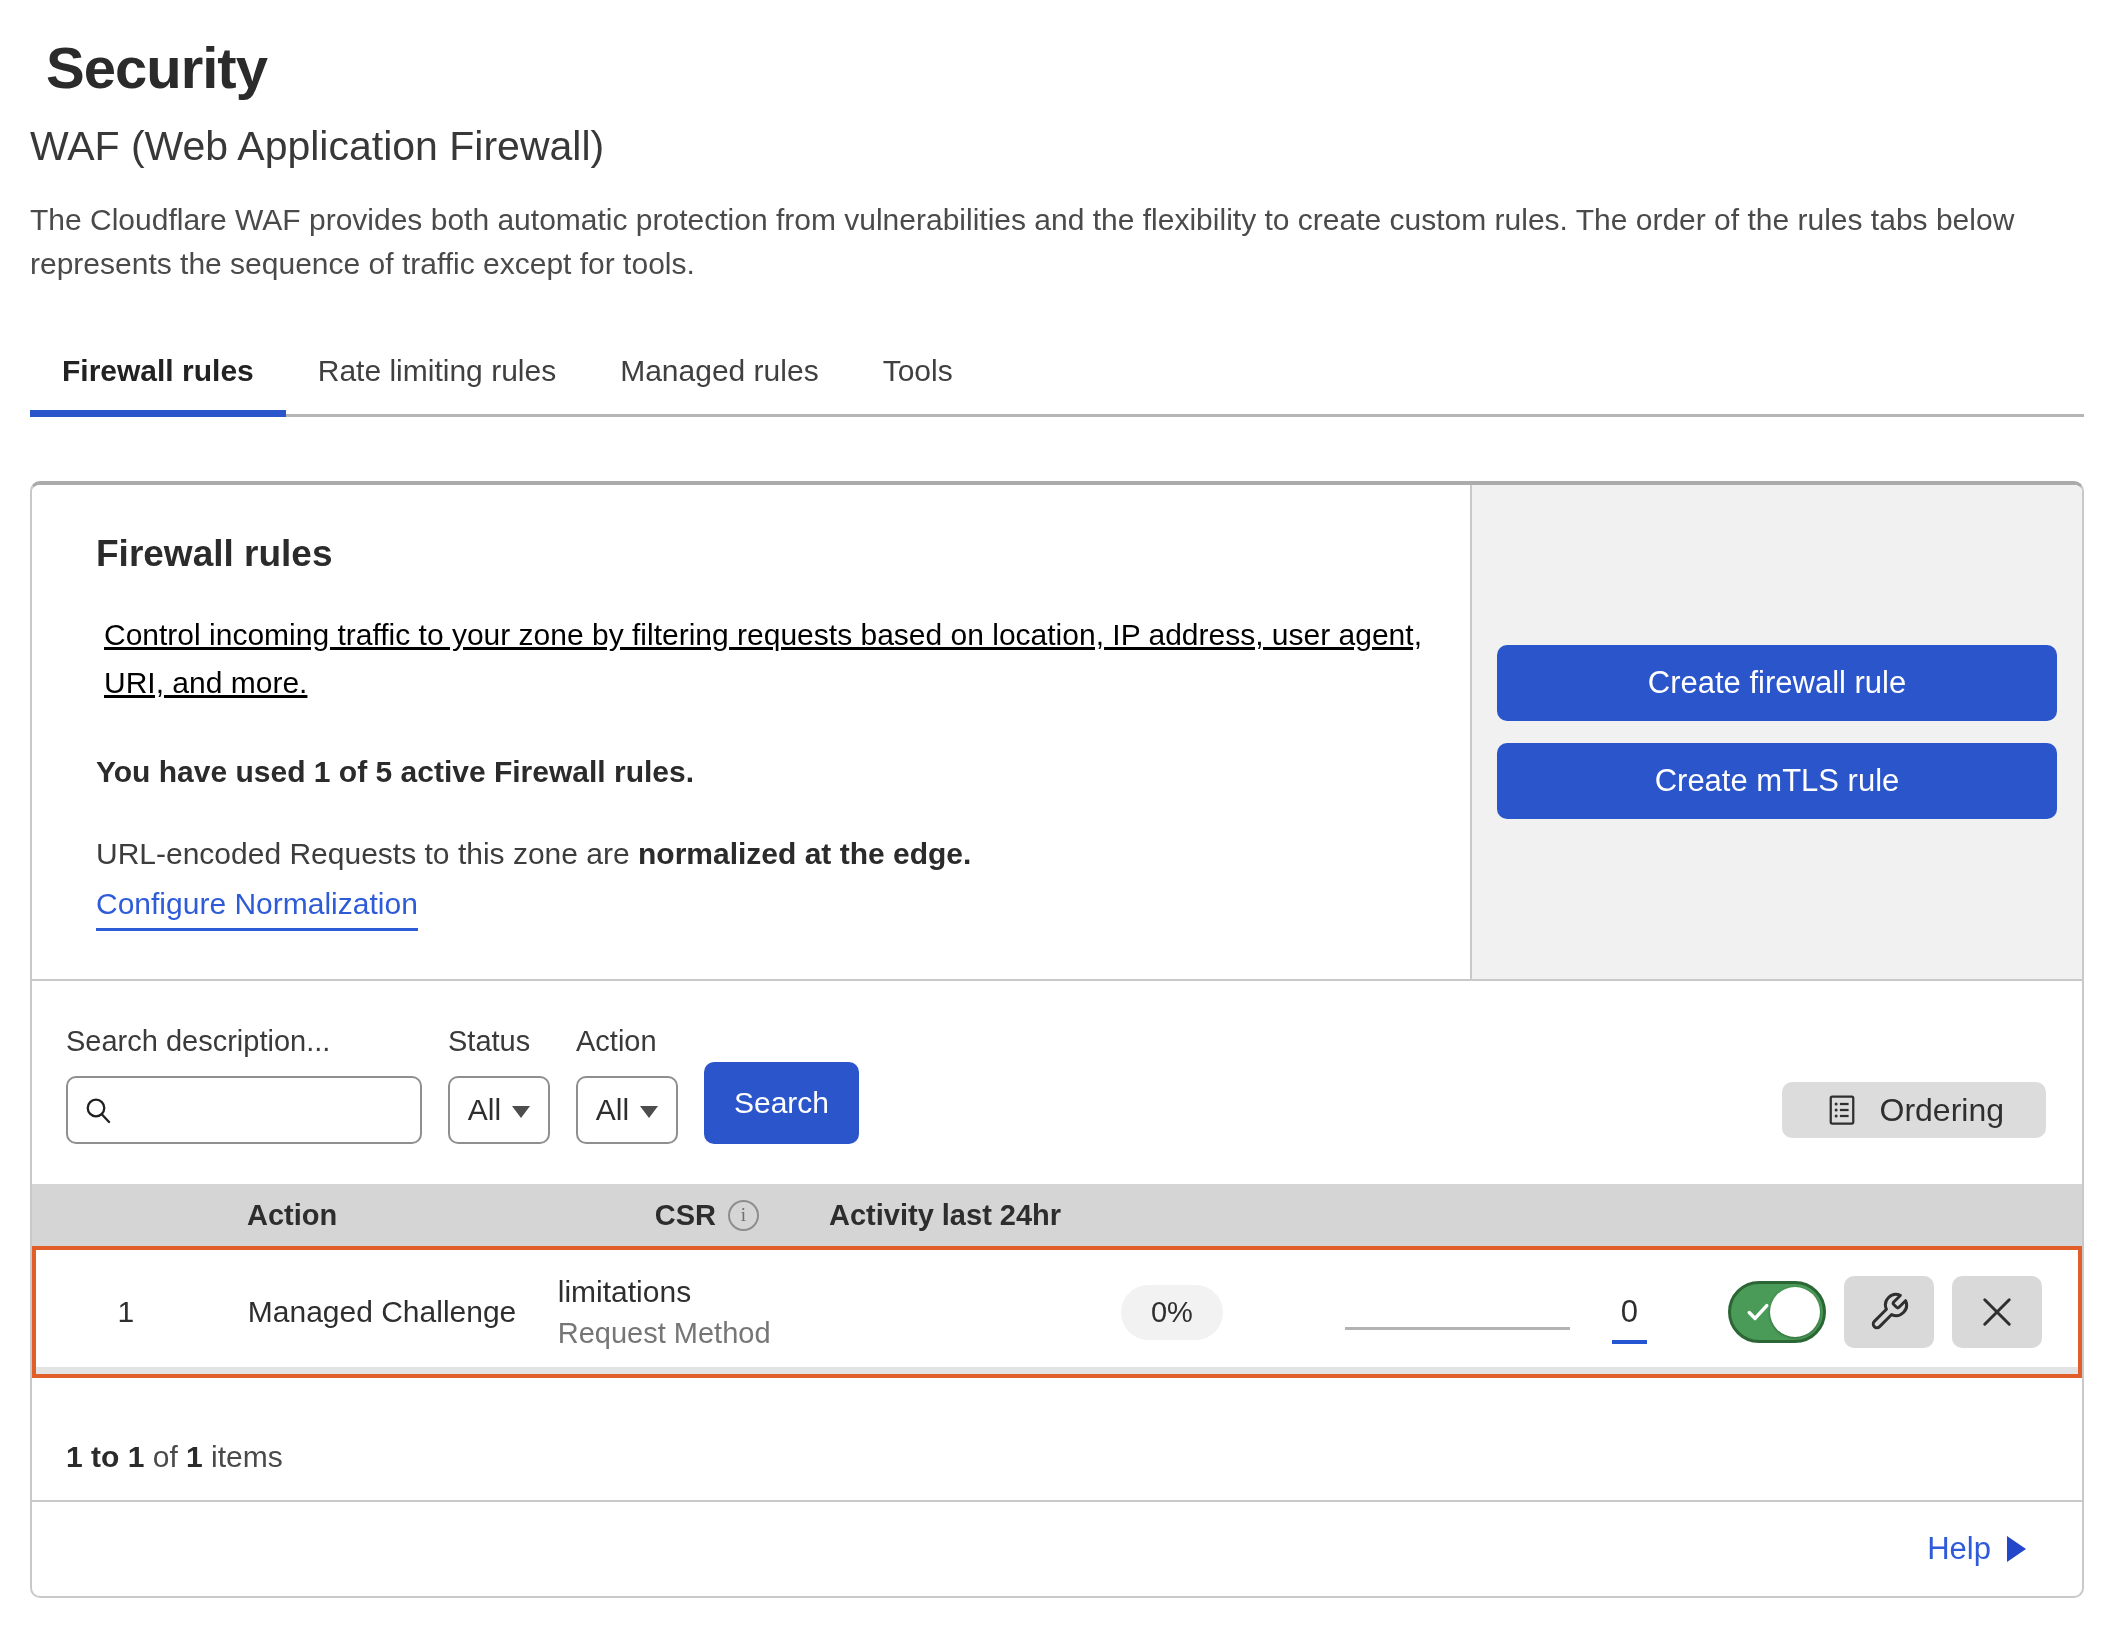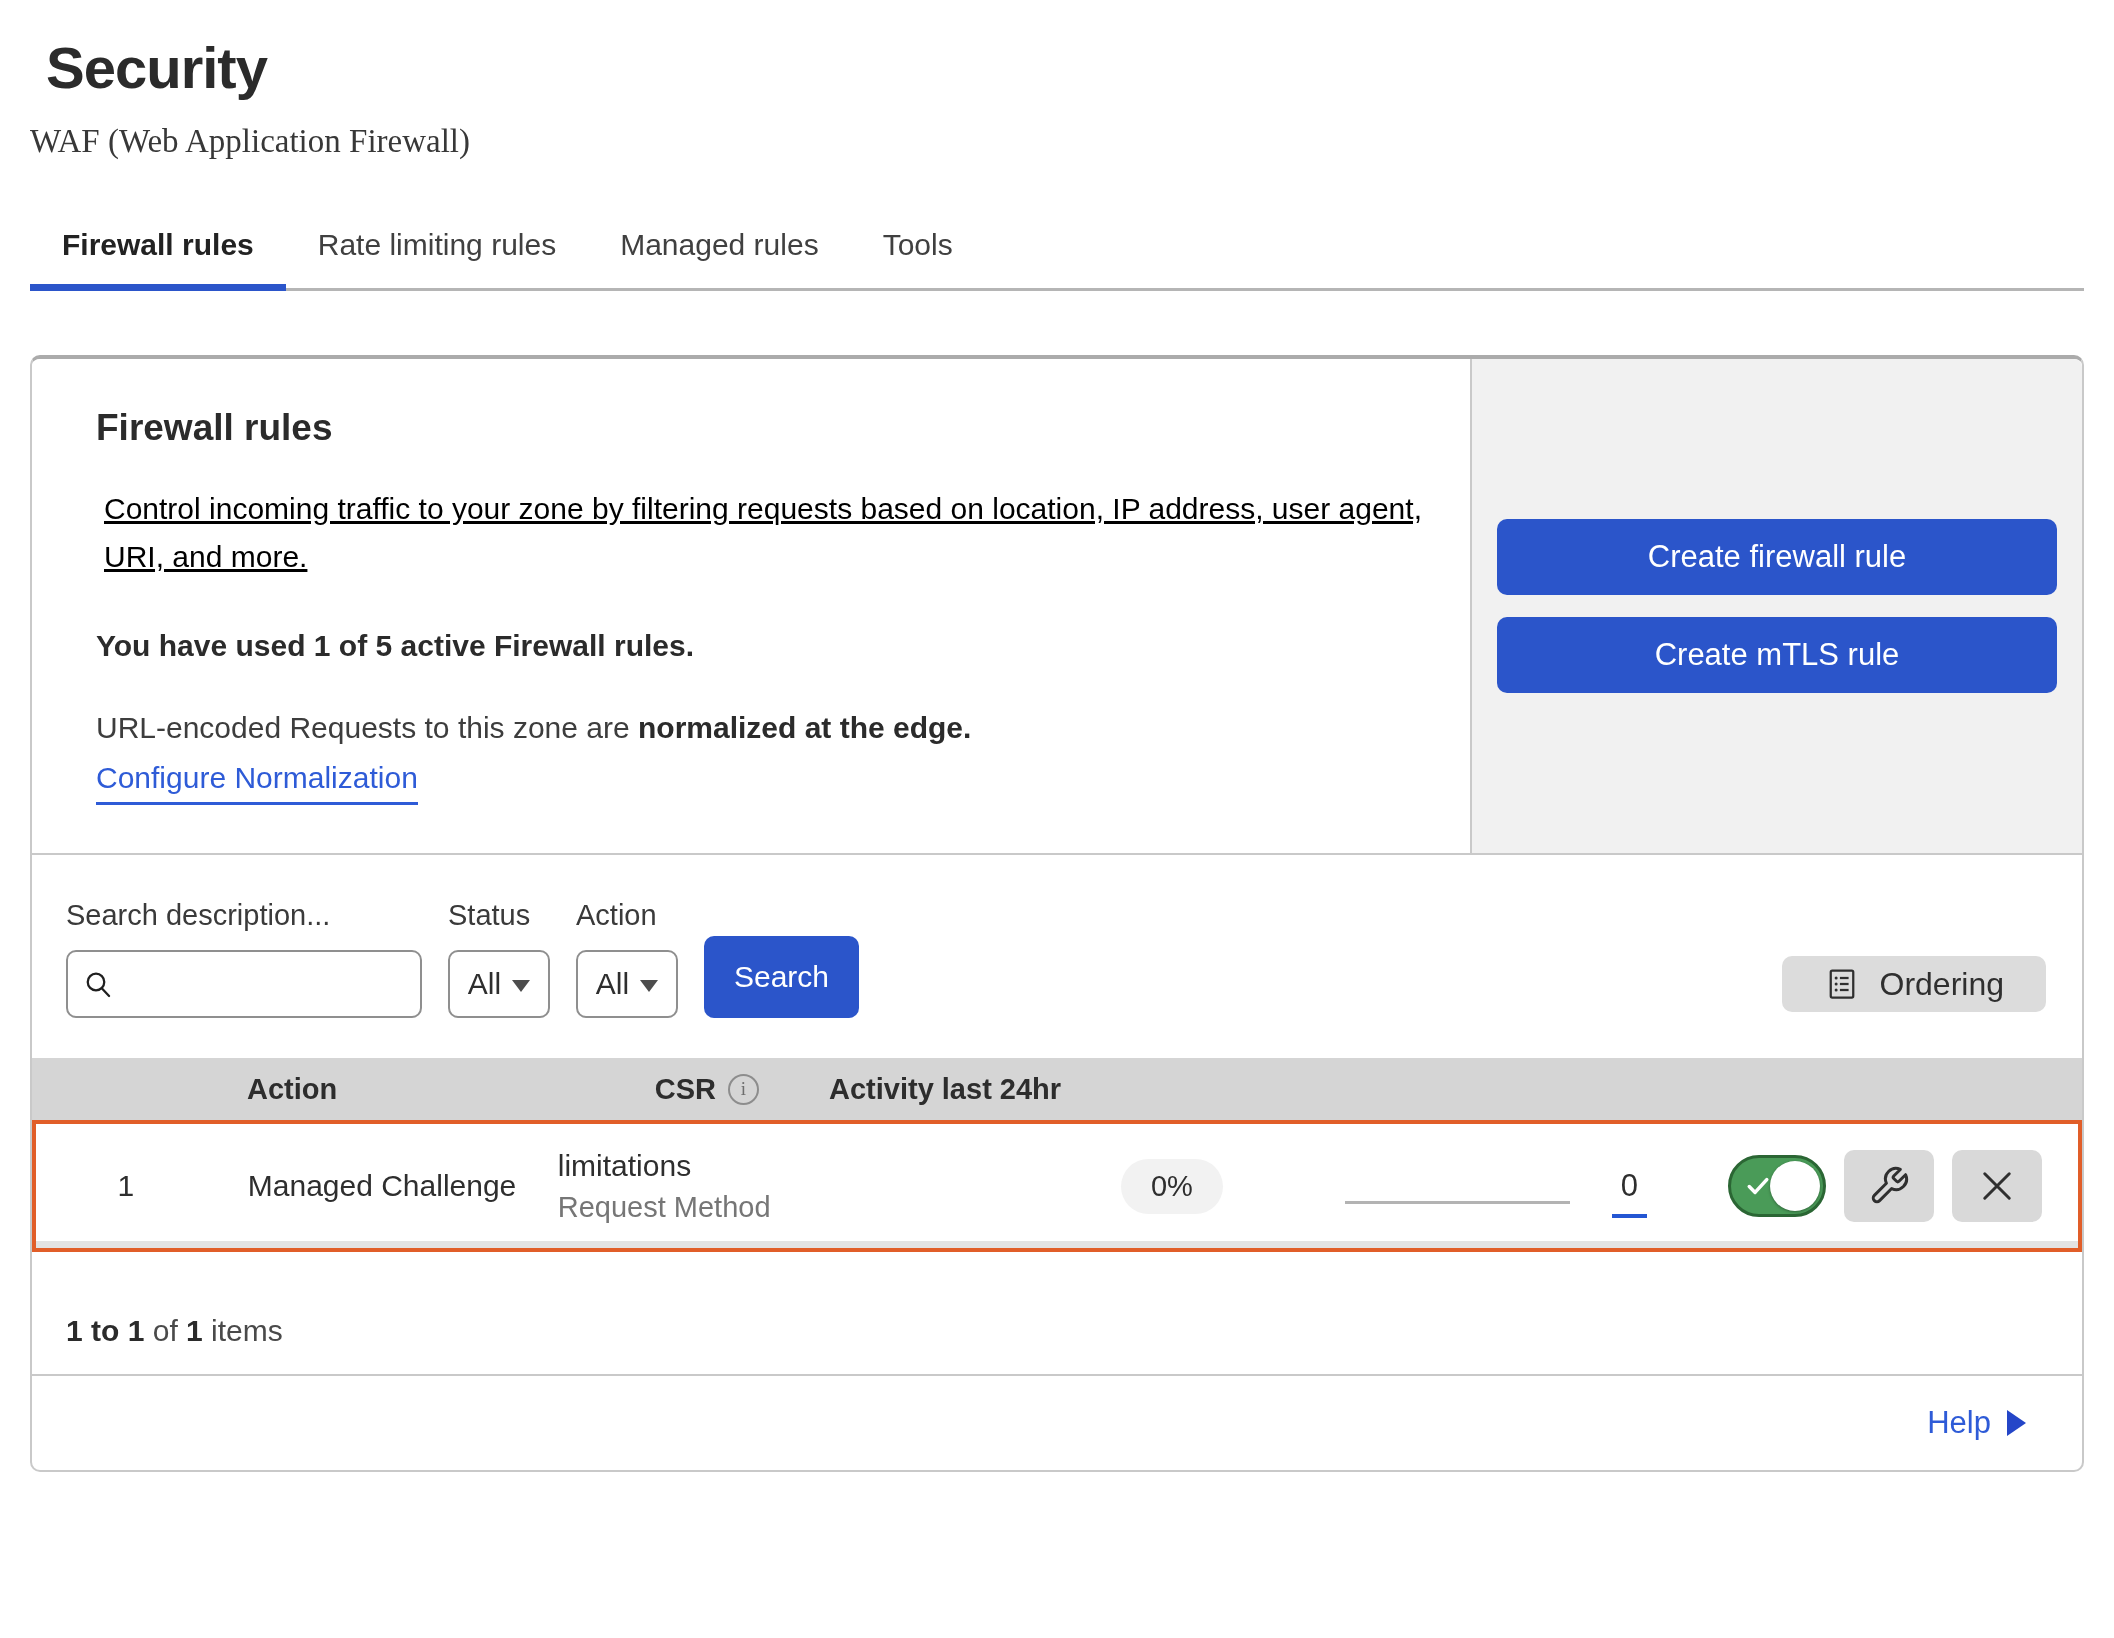--- a/index.html
+++ b/index.html
@@ -7,21 +7,21 @@
   body {
     width:2114px; height:1638px; overflow:hidden;
     background:#ffffff;
     font-family:"Liberation Sans", sans-serif;
     color:#2e2e2e;
   }
   .page { padding:0 30px; }
 
   
   .page-title { font-size:58px; font-weight:700; color:#2b2b2b; margin:34px 16px 0; letter-spacing:-1px; }
-  .page-subtitle { font-size:33px; font-weight:400; color:#383838; margin:22px 0 0;font-family:Liberation Serif, serif; }
+  .page-subtitle { font-size:41px; font-weight:400; color:#383838; margin:22px 0 0; }
   .page-desc { font-size:30px; line-height:44px; color:#4a4a4a; margin:28px 0 0; max-width:2050px; }
 
   
   .tabbar { display:flex; margin-top:50px; border-bottom:3px solid #b5b5b5; }
   .tab { position:relative; padding:18px 32px 26px; font-size:30px; color:#404040; cursor:pointer; }
   .tab.active { font-weight:700; color:#222; }
   .tab.active::after { content:""; position:absolute; left:0; right:0; bottom:-3px; height:7px; background:#2b55ca; }
 
   
   .card { margin-top:64px; border:2px solid #c9c9c9; border-top:4px solid #ababab; border-radius:10px; background:#fff; }
@@ -92,20 +92,21 @@
   .help-link { display:flex; align-items:center; gap:16px; color:#2e5bd7; font-size:31px; cursor:pointer; text-decoration:none; }
   .help-arrow { width:0; height:0; border-left:19px solid #2446c8; border-top:13px solid transparent; border-bottom:13px solid transparent; }
 </style>
 </head>
 <body>
 
 <div class="page">
 
   <h1 class="page-title">Security</h1>
   <h2 class="page-subtitle">WAF (Web Application Firewall)</h2>
+  <p class="page-desc">The Cloudflare WAF provides both automatic protection from vulnerabilities and the flexibility to create custom rules. The order of the rules tabs below represents the sequence of traffic except for tools.</p>
 
   <div class="tabbar">
     <div class="tab active">Firewall rules</div>
     <div class="tab">Rate limiting rules</div>
     <div class="tab">Managed rules</div>
     <div class="tab">Tools</div>
   </div>
 
   <div class="card">
 

